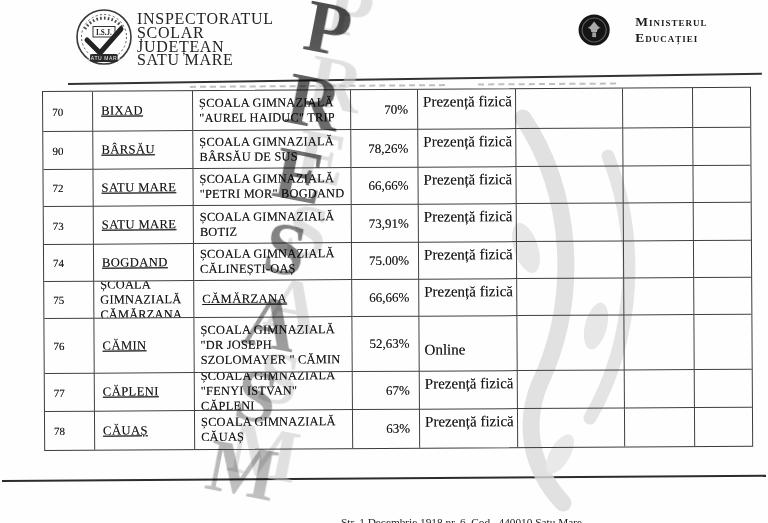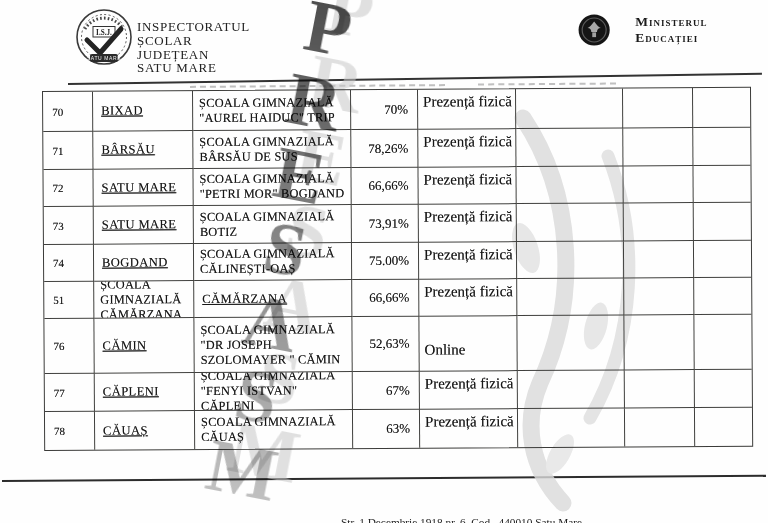--- a/index.html
+++ b/index.html
@@ -2,21 +2,21 @@
 <html><head>
 <meta charset="utf-8">
 <style>
   html,body{margin:0;padding:0;}
   body{width:768px;height:523px;overflow:hidden;background:#ffffff;
        font-family:"Liberation Serif", serif;color:#161616;position:relative;}
   .page{position:absolute;inset:0;background:#fefefe;}
 
   
   .isj-logo{position:absolute;left:73px;top:7px;width:62px;height:62px;}
-  .org{position:absolute;left:137px;top:20px;font-size:13px;line-height:13.8px;
+  .org{position:absolute;left:137px;top:12px;font-size:16px;line-height:13.8px;
        letter-spacing:.7px;color:#222;}
   .org div{white-space:nowrap;}
   .ministry{position:absolute;left:578px;top:12px;height:36px;display:flex;
             align-items:center;gap:25px;}
   .ministry-name{font-variant:small-caps;font-weight:700;font-size:13.5px;
                  letter-spacing:1px;color:#1b1b1b;}
   .hdr-rule{position:absolute;left:68px;top:83px;width:694px;height:2.2px;
             background:#333;transform:rotate(-0.85deg);transform-origin:left top;}
 
   
@@ -118,21 +118,21 @@
       <div class="cell c-pct">
         <span>70%</span>
       </div>
       <div class="cell c-st">
         <span>Prezență fizică</span>
       </div>
       <div class="cell c-e"></div>
       <div class="cell c-e"></div>
       <div class="cell c-e"></div>
       <div class="cell c-nr">
-        <span>71</span>
+        <span>90</span>
       </div>
       <div class="cell c-loc">
         <span>BÂRSĂU</span>
       </div>
       <div class="cell c-sch">
         <span>ȘCOALA GIMNAZIALĂ BÂRSĂU DE SUS</span>
       </div>
       <div class="cell c-pct">
         <span>78,26%</span>
       </div>
@@ -190,21 +190,21 @@
       <div class="cell c-pct">
         <span>75.00%</span>
       </div>
       <div class="cell c-st">
         <span>Prezență fizică</span>
       </div>
       <div class="cell c-e"></div>
       <div class="cell c-e"></div>
       <div class="cell c-e"></div>
       <div class="cell c-nr">
-        <span>51</span>
+        <span>75</span>
       </div>
       <div class="cell c-sch">
         <span>ȘCOALA GIMNAZIALĂ CĂMĂRZANA</span>
       </div>
       <div class="cell c-loc">
         <span>CĂMĂRZANA</span>
       </div>
       <div class="cell c-pct">
         <span>66,66%</span>
       </div>

